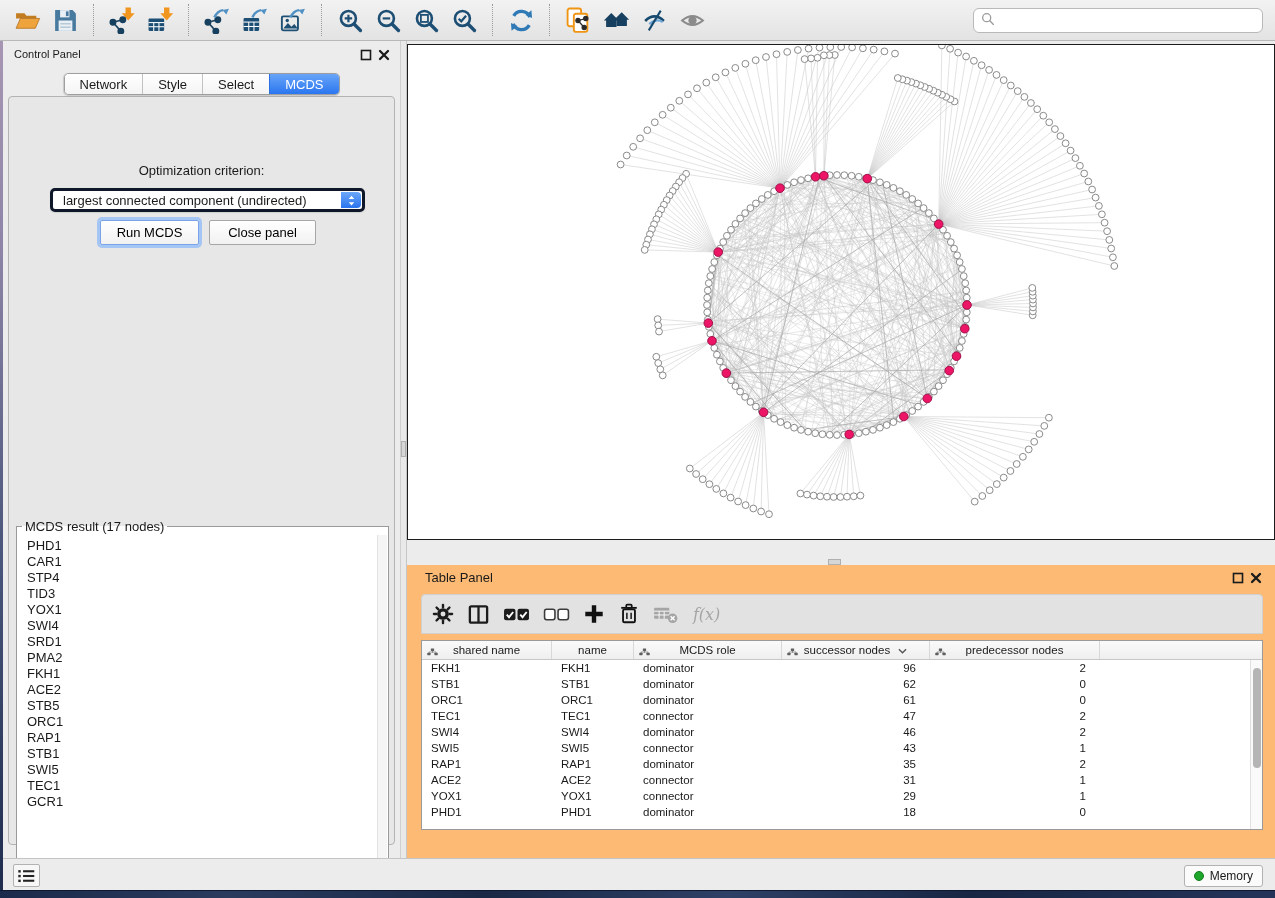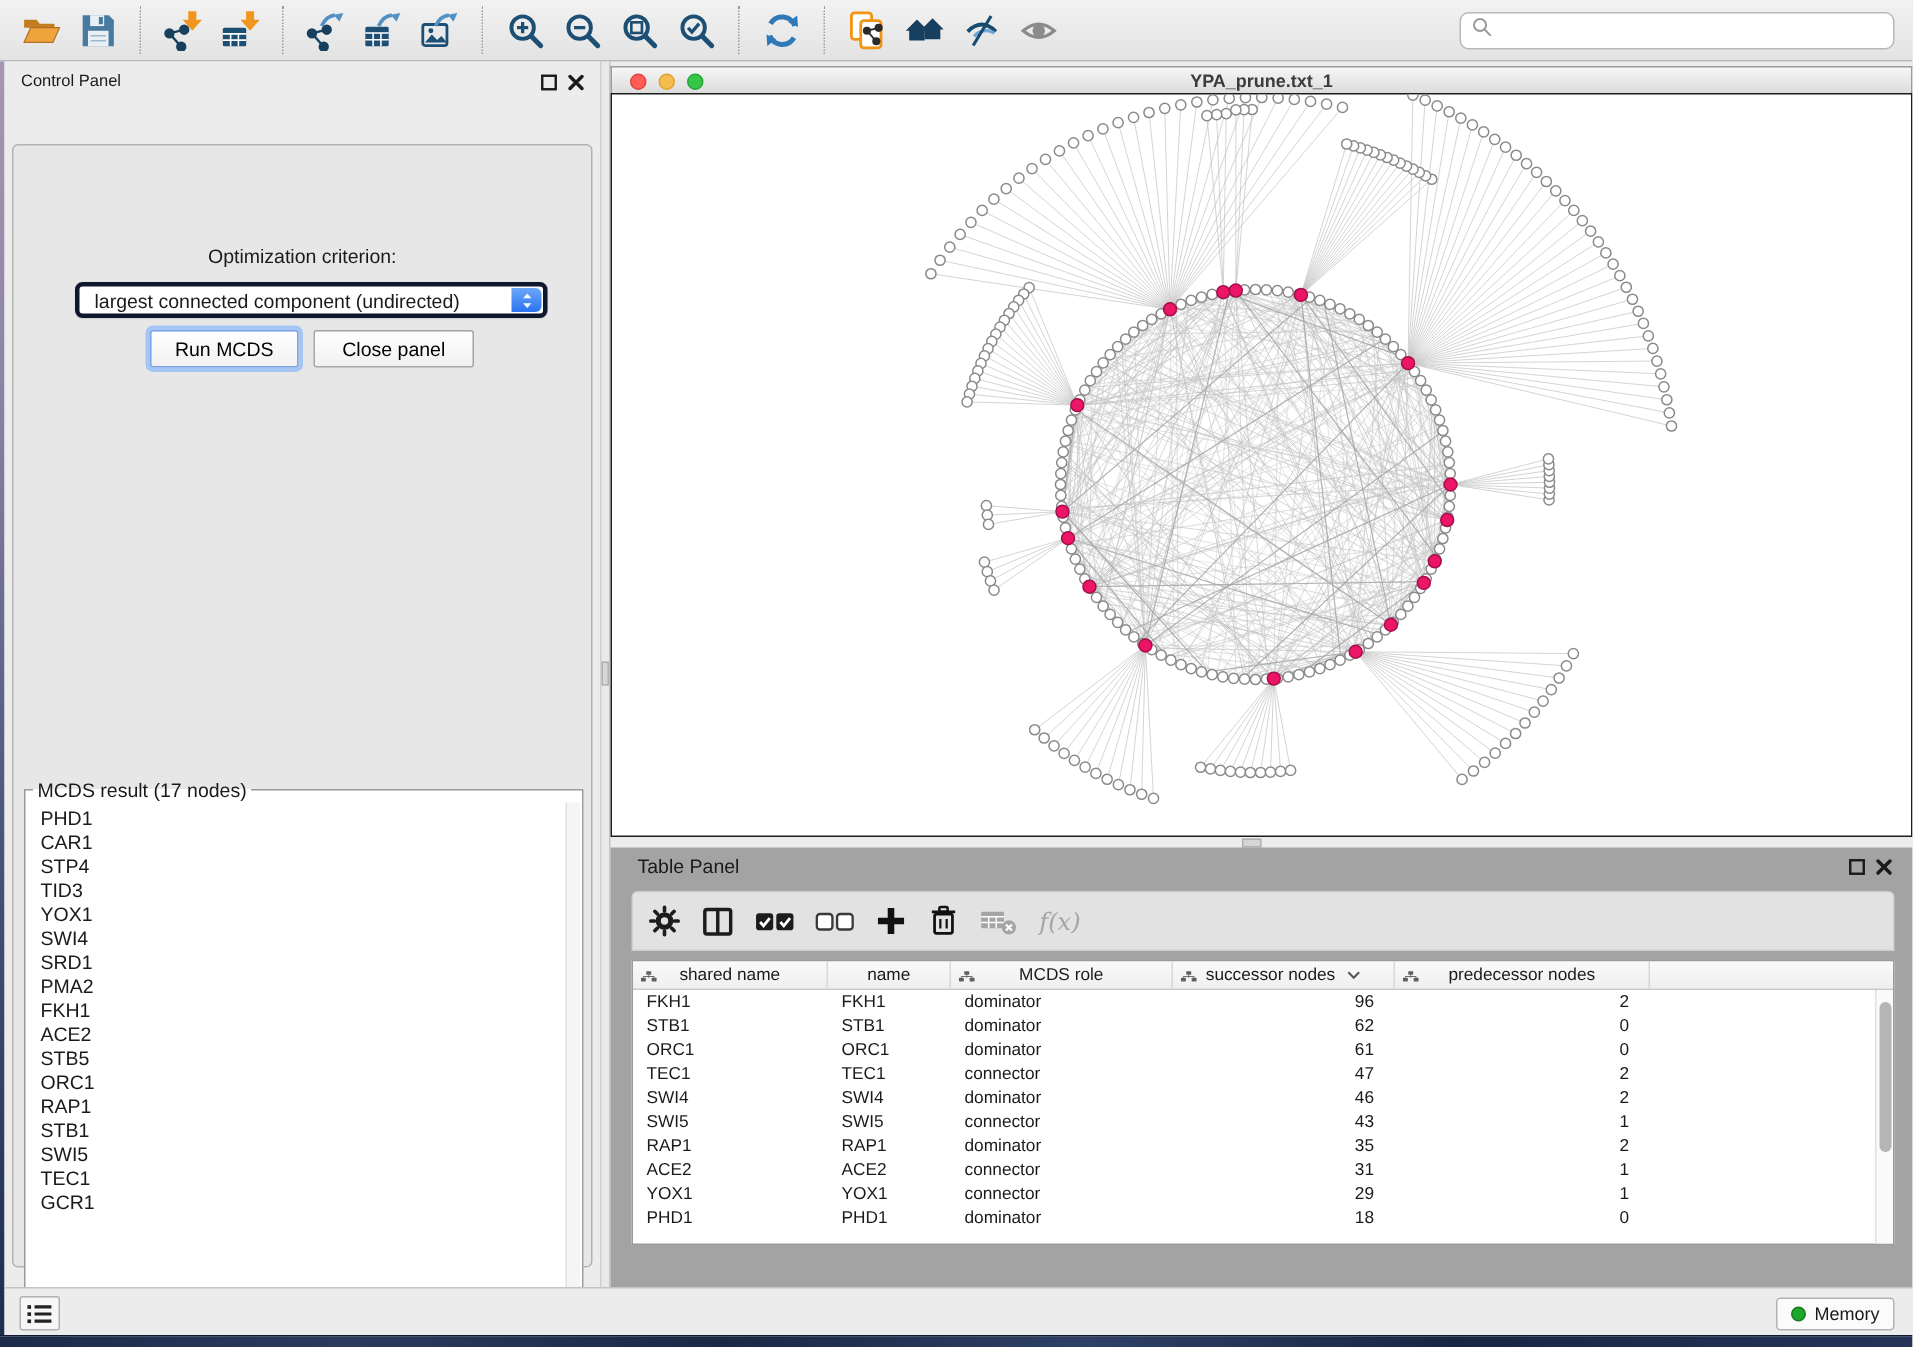--- a/index.html
+++ b/index.html
@@ -69,21 +69,21 @@
     position:relative; display:flex; align-items:center; justify-content:center; }
   #nw-title { font-size:12px; font-weight:700; color:#3c3c3c; }
   .tl { position:absolute; top:3.5px; width:11px; height:11px; border-radius:50%; }
   #tl-close { left:12px; background:#ff5d55; border:1px solid #e0443e; }
   #tl-min   { left:31px; background:#f6bd4e; border:1px solid #dfa336; }
   #tl-max   { left:50px; background:#35c649; border:1px solid #24a835; }
   #nw-canvas { position:relative; height:496px; background:#fff; border:1px solid #1c1c1c; overflow:hidden; }
   #graph-svg { position:absolute; left:0; top:0; }
 
   
-  #table-panel { position:absolute; left:407px; top:565px; width:868px; height:293px; background:#a3a3a3; }
+  #table-panel { position:absolute; left:407px; top:565px; width:868px; height:293px; background:#fdba74; }
   #tp-title { position:absolute; left:18px; top:5px; font-size:13px; }
   #tp-float { right:31px; top:6px; } #tp-close { right:13px; top:6px; }
   #tbl-toolbar { position:absolute; left:14px; top:29px; width:842px; height:40px; background:#e2e2e2;
     border:1px solid #d0d0d0; border-radius:4px 4px 0 0; display:flex; align-items:center; padding-left:10px; }
   .tt-btn { height:30px; display:flex; align-items:center; justify-content:center; margin-right:13px; cursor:default; }
   .tt-btn.disabled { opacity:.95; }
   #tbl-box { position:absolute; left:14px; top:75px; width:842px; height:190px; background:#fff; border:1px solid #9a9a9a; }
   #tbl-header { display:flex; height:19px; background:linear-gradient(#fafafa,#efefef); border-bottom:1px solid #c7c7c7; }
   .th { position:relative; display:flex; align-items:center; justify-content:center; font-size:11.5px;
     border-right:1px solid #d8d8d8; flex:none; cursor:default; }
@@ -279,20 +279,26 @@
         <svg viewBox="0 0 12 12" width="12" height="12">
           <rect x="1.5" y="1.5" width="9" height="9" fill="none" stroke="#1a1a1a" stroke-width="1.6"></rect>
         </svg>
       </span>
     <span id="cp-close" class="panel-ctl">
         <svg viewBox="0 0 12 12" width="12" height="12">
           <path d="M2 2l8 8M10 2l-8 8" stroke="#1a1a1a" stroke-width="2.3" stroke-linecap="round"></path>
         </svg>
       </span>
   </div>
+  <div id="cp-tabs" class="seg-tabs">
+      <span class="seg-tab">Network</span>
+      <span class="seg-tab">Style</span>
+      <span class="seg-tab">Select</span>
+      <span class="seg-tab active">MCDS</span>
+    </div>
   <div id="cp-body">
     <div id="opt-label">Optimization criterion:</div>
     <div id="criterion-select">
       <span>largest connected component (undirected)</span>
       <span id="dd-cap">
         <svg width="13" height="13" viewBox="0 0 16 14">
             <path d="M8 1 L11.4 5 H4.6z M8 13 L4.6 9 H11.4z" fill="#ffffff"></path>
           </svg>
       </span>
     </div>
@@ -322,26 +328,20 @@
       <div id="mcds-scroll"></div>
     </fieldset>
   </div>
 </div>
 
 <div id="v-splitter">
     <div id="v-grip"></div>
   </div>
 
 <div id="network-window">
-  <div id="nw-titlebar">
-    <span id="tl-close" class="tl"></span>
-    <span id="tl-min" class="tl"></span>
-    <span id="tl-max" class="tl"></span>
-    <span id="nw-title">YPA_prune.txt_1</span>
-  </div>
   <div id="nw-canvas">
     <svg id="graph-svg" width="866" height="494">
         <line x1="372.0" y1="143.2" x2="299.3" y2="269.5" stroke="#c3c3c3" stroke-width="0.6" opacity="0.66"></line>
         <line x1="372.0" y1="143.2" x2="327.9" y2="341.7" stroke="#c3c3c3" stroke-width="0.6" opacity="0.69"></line>
         <line x1="372.0" y1="143.2" x2="505.9" y2="364.8" stroke="#c3c3c3" stroke-width="0.6" opacity="0.67"></line>
         <line x1="372.0" y1="143.2" x2="542.9" y2="197.4" stroke="#c3c3c3" stroke-width="0.6" opacity="0.66"></line>
         <line x1="372.0" y1="143.2" x2="327.7" y2="341.4" stroke="#c3c3c3" stroke-width="0.6" opacity="0.63"></line>
         <line x1="372.0" y1="143.2" x2="300.0" y2="243.7" stroke="#c3c3c3" stroke-width="0.6" opacity="0.79"></line>
         <line x1="372.0" y1="143.2" x2="315.1" y2="197.4" stroke="#c3c3c3" stroke-width="0.6" opacity="0.72"></line>
         <line x1="372.0" y1="143.2" x2="374.8" y2="378.2" stroke="#c3c3c3" stroke-width="0.6" opacity="0.51"></line>

